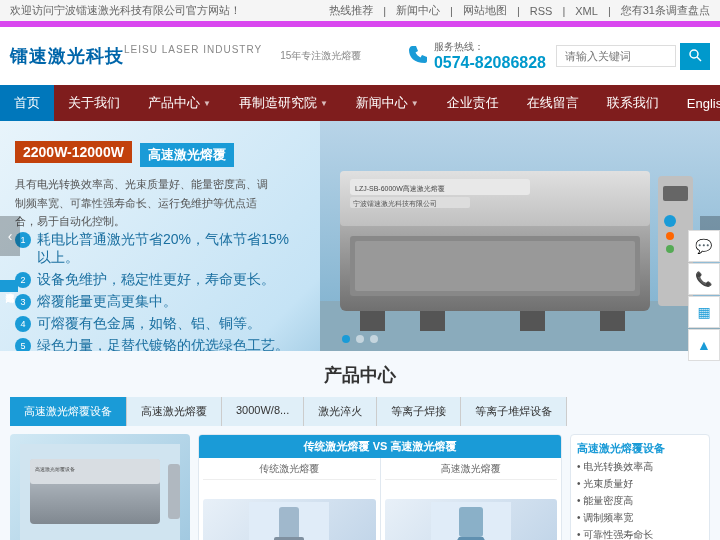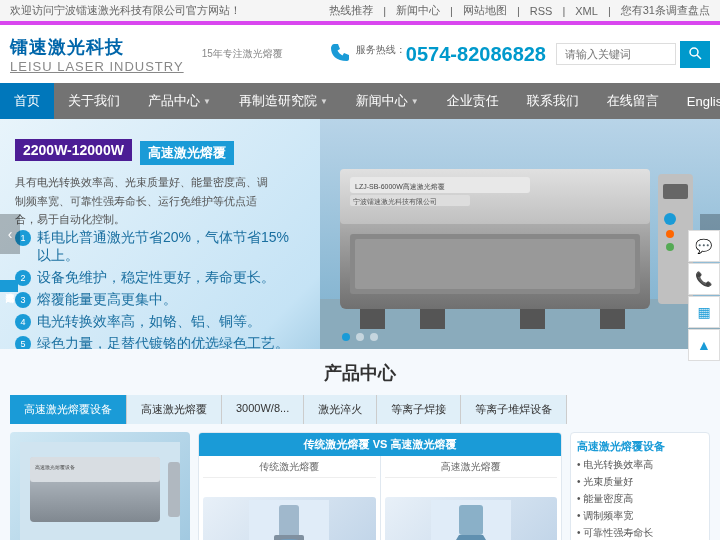--- a/index.html
+++ b/index.html
@@ -1,44 +1,44 @@
 <!DOCTYPE html>
 <html><head>
   <meta charset="utf-8">
   <style>
     * { margin: 0; padding: 0; box-sizing: border-box; }
     body { font-family: 'Microsoft YaHei', Arial, sans-serif; font-size: 12px; color: #333; width: 720px; height: 540px; overflow: hidden; background: #fff; }
     
     
-    .top-bar { background: #f5f5f5; padding: 3px 10px; font-size: 11px; color: #666; display: flex; justify-content: space-between; align-items: center; border-bottom: 4px solid #d946ef; }
+    .top-bar { background: #f5f5f5; padding: 3px 10px; font-size: 11px; color: #666; display: flex; justify-content: space-between; align-items: center; border-bottom: 6px solid #d946ef; }
     .top-bar-right { display: flex; gap: 10px; align-items: center; }
     .top-bar-right span { color: #666; cursor: pointer; }
     .separator { color: #ccc; }
     
     
     .header { display: flex; align-items: center; padding: 6px 10px; background: #fff; height: 58px; }
     .logo-area { display: flex; align-items: center; gap: 8px; min-width: 220px; }
     .logo-icon { width: 44px; height: 44px; background: linear-gradient(135deg, #0099cc, #006699); border-radius: 4px; display: flex; align-items: center; justify-content: center; color: #fff; font-size: 10px; font-weight: bold; }
-    .logo-text-area { display: flex; flex-direction: column; }
+    .logo-text-area { display: flex; flex-direction: row; }
     .logo-cn { font-size: 18px; font-weight: bold; color: #0066aa; letter-spacing: 1px; }
-    .logo-en { font-size: 13px; color: #888; letter-spacing: 1px; text-decoration: underline; }
+    .logo-en { font-size: 10px; color: #888; letter-spacing: 1px; }
     .logo-tagline { font-size: 10px; color: #888; margin-left: 10px; }
     
     .header-right { display: flex; align-items: center; gap: 10px; }
     .phone-area { display: flex; align-items: center; gap: 6px; }
     .phone-icon { color: #0099cc; font-size: 16px; }
-    .phone-text { display: flex; flex-direction: row; }
+    .phone-text { display: flex; flex-direction: column; }
     .phone-label { font-size: 10px; color: #666; }
-    .phone-number { font-size: 20px; font-weight: bold; color: #0099cc; }
+    .phone-number { font-size: 16px; font-weight: bold; color: #0099cc; }
     .search-area { display: flex; align-items: center; gap: 4px; }
     .search-input { border: 1px solid #ddd; padding: 4px 8px; font-size: 11px; width: 120px; color: #999; outline: none; }
     .search-btn { background: #0099cc; color: #fff; border: none; padding: 5px 8px; cursor: pointer; font-size: 12px; }
     
     
-    .nav { background: #737373; height: 36px; display: flex; align-items: stretch; }
+    .nav { background: #7f1d1d; height: 36px; display: flex; align-items: stretch; }
     .nav-item { display: flex; align-items: center; padding: 0 14px; color: #fff; font-size: 13px; cursor: pointer; position: relative; white-space: nowrap; }
     .nav-item:hover, .nav-item.active { background: #0077bb; }
     .nav-item.first { background: #0077bb; }
     .nav-item-english { padding: 0 14px; color: #fff; display: flex; align-items: center; cursor: pointer; font-size: 13px; margin-left: auto; }
     .nav-arrow { font-size: 8px; margin-left: 3px; color: rgba(255,255,255,0.7); }
     
     
     .hero { position: relative; background: #1a6fa0; height: 230px; overflow: hidden; }
     .hero-bg { position: absolute; top: 0; left: 0; right: 0; bottom: 0; background: linear-gradient(135deg, #e8f4fb 0%, #c5e3f5 50%, #1a6fa0 100%); }
     .hero-content { position: absolute; left: 15px; top: 20px; z-index: 2; width: 280px; }
@@ -166,24 +166,24 @@
     <span class="nav-arrow">▼</span>
   </div>
   <div class="nav-item">
     <span>新闻中心</span>
     <span class="nav-arrow">▼</span>
   </div>
   <div class="nav-item">
     <span>企业责任</span>
   </div>
   <div class="nav-item">
+    <span>在线留言</span>
+  </div>
+  <div class="nav-item">
     <span>联系我们</span>
-  </div>
-  <div class="nav-item">
-    <span>在线留言</span>
   </div>
   <div class="nav-item-english">
     <span>English</span>
   </div>
 </nav>
 
 <div class="hero" style="position:relative;">
   <div class="hero-bg"></div>
 
   <div style="position:absolute;right:0;top:0;bottom:0;width:400px;overflow:hidden;">
@@ -229,40 +229,40 @@
 
       <rect x="40" y="190" width="25" height="20" fill="#555"></rect>
       <rect x="100" y="190" width="25" height="20" fill="#555"></rect>
       <rect x="200" y="190" width="25" height="20" fill="#555"></rect>
       <rect x="280" y="190" width="25" height="20" fill="#555"></rect>
     </svg>
   </div>
 
   <div class="hero-content">
     <div style="display:flex;align-items:center;gap:8px;margin-bottom:6px;">
-      <span class="hero-badge" style="background:#4c1d95;color:#fff;padding:3px 8px;font-size:14px;font-weight:bold;">2200W-12000W</span>
+      <span class="hero-badge" style="background:#c2410c;color:#fff;padding:3px 8px;font-size:14px;font-weight:bold;">2200W-12000W</span>
       <span style="background:#1a9bd7;color:#fff;padding:3px 8px;font-size:13px;font-weight:bold;">高速激光熔覆</span>
     </div>
     <p class="hero-desc" style="font-size:11px;color:#555;margin-bottom:0;line-height:1.7;max-width:260px;">具有电光转换效率高、光束质量好、能量密度高、调制频率宽、可靠性强寿命长、运行免维护等优点适合，易于自动化控制。</p>
     <ul class="hero-features">
       <li>
         <span class="feature-num">1</span>
         <span class="feature-text">耗电比普通激光节省20%，气体节省15%以上。</span>
       </li>
       <li>
         <span class="feature-num">2</span>
         <span class="feature-text">设备免维护，稳定性更好，寿命更长。</span>
       </li>
       <li>
         <span class="feature-num">3</span>
         <span class="feature-text">熔覆能量更高更集中。</span>
       </li>
       <li>
         <span class="feature-num">4</span>
-        <span class="feature-text">电光转换效率高，如铬、铝、铜等。</span>
+        <span class="feature-text">可熔覆有色金属，如铬、铝、铜等。</span>
       </li>
       <li>
         <span class="feature-num">5</span>
         <span class="feature-text">绿色力量，足替代镀铬的优选绿色工艺。</span>
       </li>
     </ul>
   </div>
 
   <div class="slider-arrow slider-arrow-left">‹</div>
   <div class="slider-arrow slider-arrow-right">›</div>

